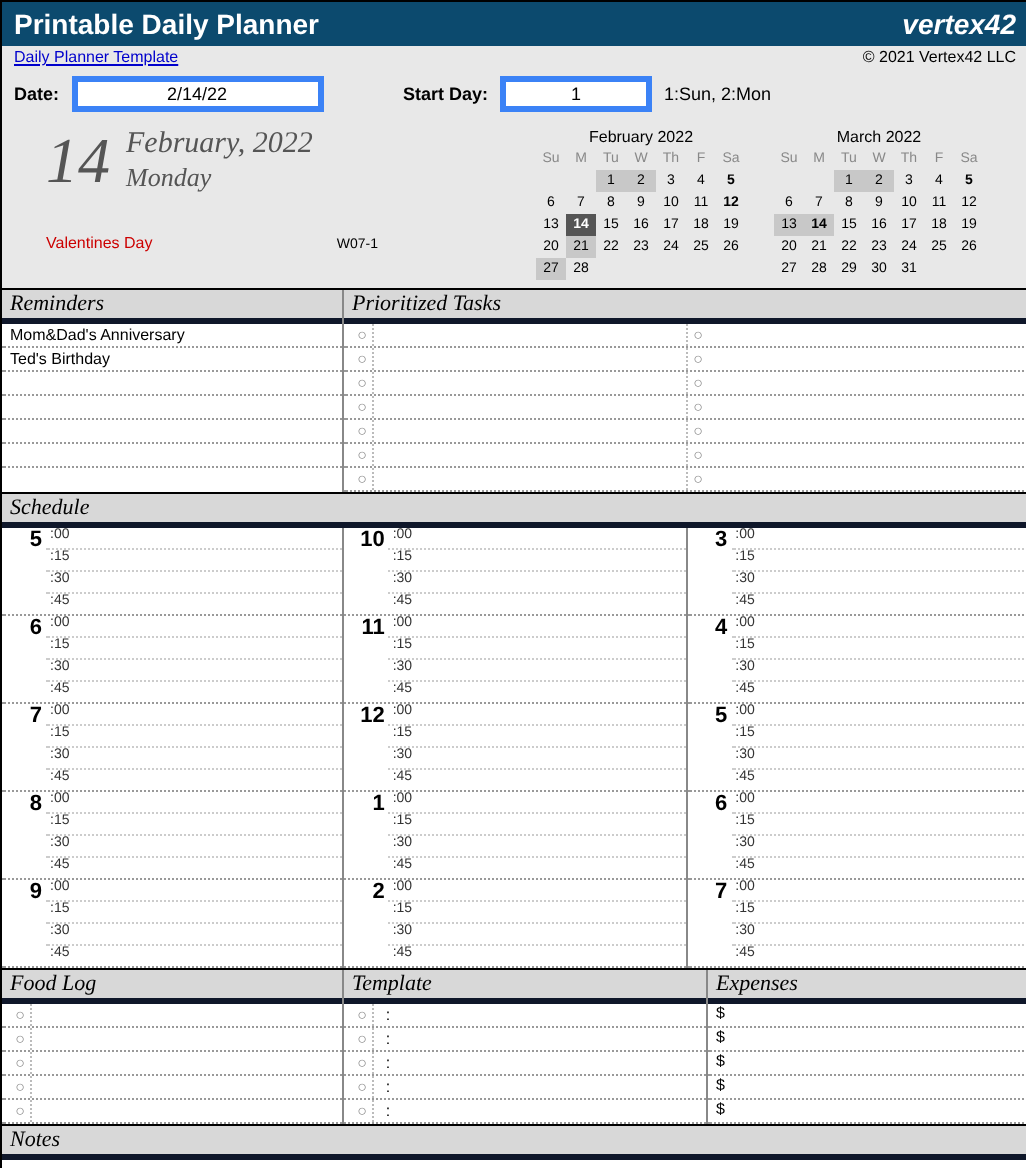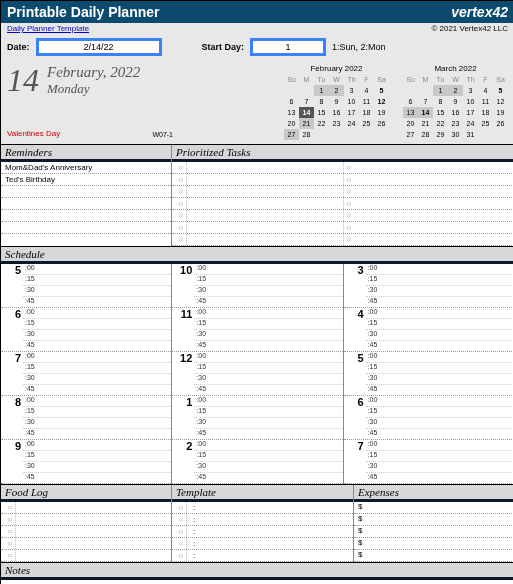--- a/index.html
+++ b/index.html
@@ -7,26 +7,26 @@
 .hdr{background:#0c4a6e;color:#fff;padding:3px 6px;display:flex;justify-content:space-between;align-items:center}
 .hdr-title{font-size:14px;font-weight:bold}
 .hdr-brand{font-size:14px;font-weight:bold;font-style:italic}
 .subhdr{display:flex;justify-content:space-between;padding:1px 6px;font-size:8px;background:#e8e8e8}
 .subhdr a{color:#0000cc;}
 .ctrlbar{display:flex;align-items:center;padding:4px 6px;background:#e8e8e8;font-size:9px}
 .ctrlbar label{font-weight:bold;margin-right:6px}
 .ctrlbar input{border:3px solid #3b82f6;font-size:9px;padding:1px 20px;text-align:center}
 .ctrlbar .date-in{width:80px;margin-right:40px}
 .ctrlbar .day-in{width:30px;margin-right:6px}
-.top{display:flex;padding:4px 6px;background:#e8e8e8}
+.top{display:flex;padding:4px 22px;background:#e8e8e8}
 .date-block{width:170px}
 .daynum{font-family:'Brush Script MT',cursive;font-size:32px;font-style:italic;color:#555;float:left;margin-right:8px;line-height:1}
 .month{font-family:'Brush Script MT',cursive;font-size:15px;font-style:italic;color:#555}
 .weekday{font-family:'Brush Script MT',cursive;font-size:13px;font-style:italic;color:#555}
-.special{color:#c00;font-size:8px;clear:both;margin-top:32px}
+.special{color:#c00;font-size:8px;clear:both;margin-top:20px}
 .wk{font-size:7px;text-align:right;padding-right:4px}
 .cals{display:flex;flex:1;justify-content:flex-end;gap:14px}
 .cal{font-size:7px}
 .cal-title{text-align:center;font-size:8px;margin-bottom:1px}
 .cal table{border-collapse:collapse}
 .cal td{width:15px;height:11px;text-align:center;padding:0}
 .cal .dh{color:#888}
 .cal .hl{background:#c8c8c8}
 .cal .today{background:#555;color:#fff}
 .cal .bold{font-weight:bold}

